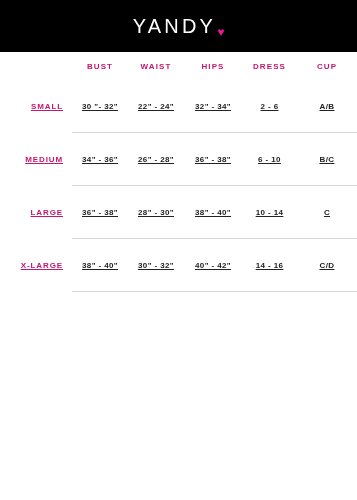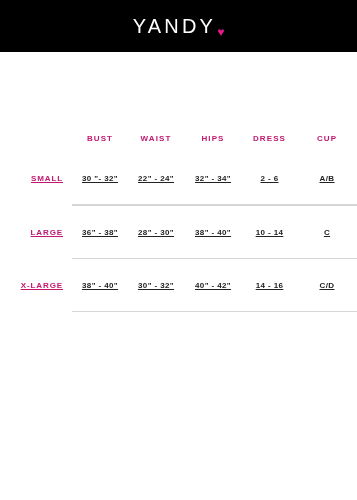--- a/index.html
+++ b/index.html
@@ -42,21 +42,20 @@
     color: #e6198c;
     font-size: 12px;
     line-height: 1;
     margin-left: 1px;
     position: relative;
     top: 2px;
   }
 
   
   .chart-wrap {
-    padding-top: 72px;
     box-sizing: border-box;
   }
   table.size-chart {
     width: 357px;
     border-collapse: collapse;
     table-layout: fixed;
   }
   table.size-chart th,
   table.size-chart td {
     padding: 0;
@@ -155,20 +154,28 @@
       </tr>
       <tr class="divider-row">
         <td class="spacer-left">
             <div class="rule"></div>
           </td>
         <td colspan="5">
             <div class="rule"></div>
           </td>
       </tr>
 
+      <tr class="data-row">
+        <td class="row-label">MEDIUM</td>
+        <td>34" - 36"</td>
+        <td>26" - 28"</td>
+        <td>36" - 38"</td>
+        <td>6 - 10</td>
+        <td>B/C</td>
+      </tr>
       <tr class="divider-row">
         <td class="spacer-left">
             <div class="rule"></div>
           </td>
         <td colspan="5">
             <div class="rule"></div>
           </td>
       </tr>
 
       <tr class="data-row">

